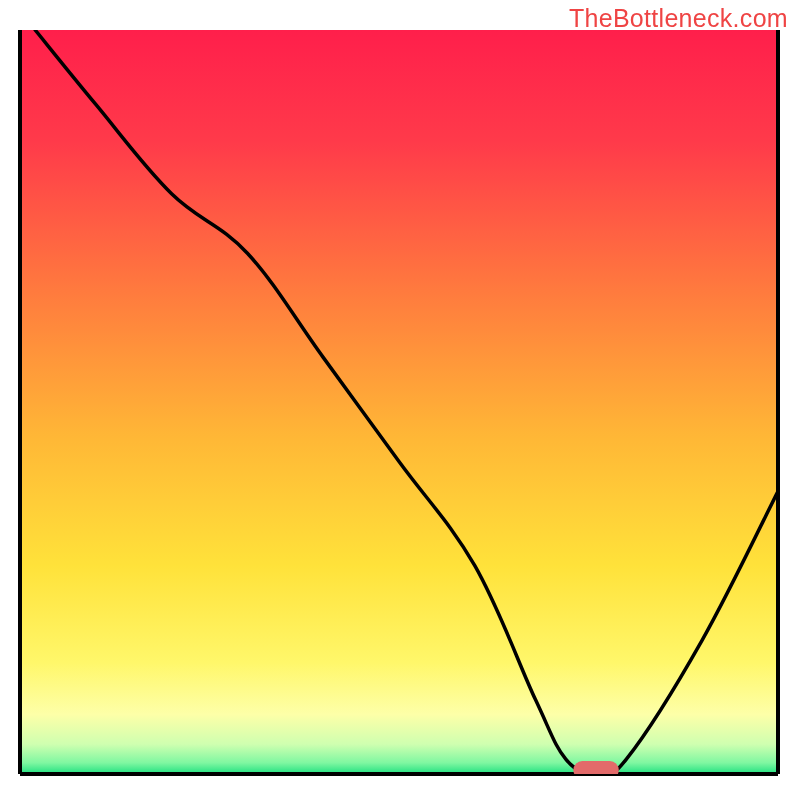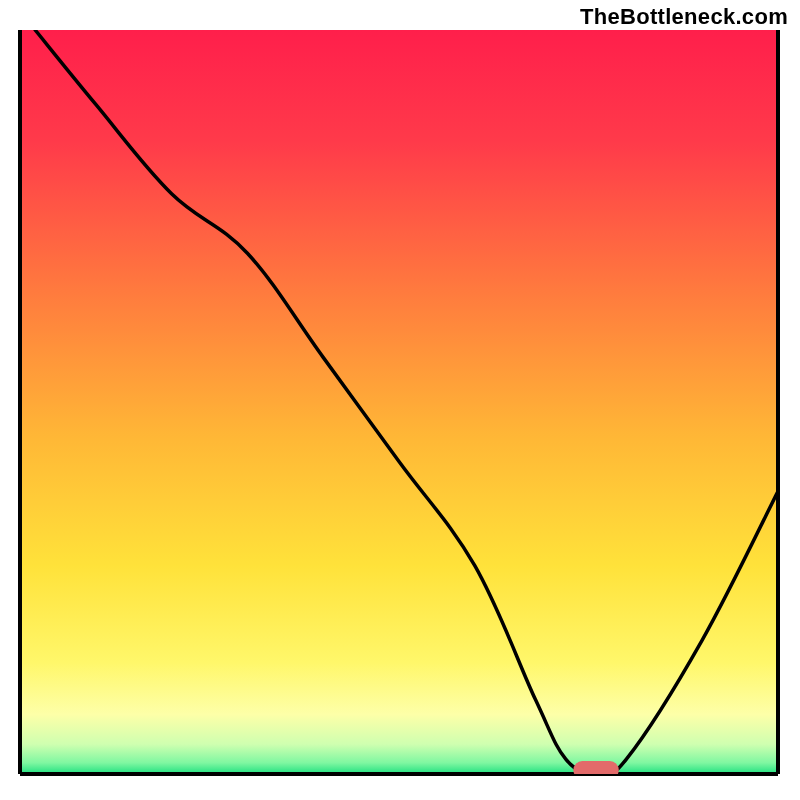--- a/index.html
+++ b/index.html
@@ -12,23 +12,23 @@
   }
   .container {
     position: relative;
     width: 800px;
     height: 800px;
   }
   .watermark {
     position: absolute;
     top: 4px;
     right: 12px;
-    color: #000000;
-    font-size: 22px;
-    font-weight: 700;
+    color: #ef4444;
+    font-size: 25px;
+    font-weight: 400;
     letter-spacing: 0.3px;
     z-index: 4;
   }
   svg.plot {
     position: absolute;
     top: 0;
     left: 0;
     width: 800px;
     height: 800px;
   }

